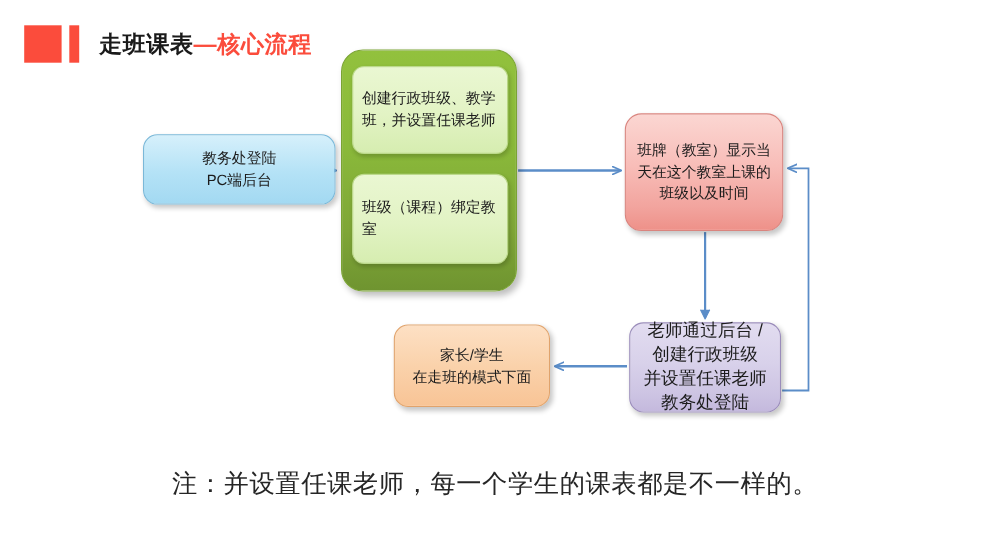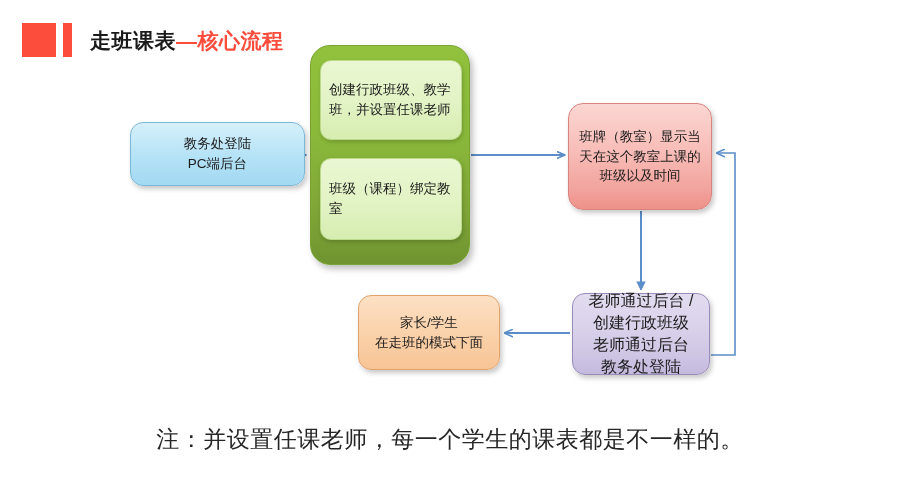--- a/index.html
+++ b/index.html
@@ -218,21 +218,21 @@
   </div>
 
   <div class="node" id="node-pink">
     <span class="lbl">班牌（教室）显示当天在这个教室上课的班级以及时间</span>
   </div>
 
   <div class="node" id="node-purple">
     <div class="lbl">
       <span>老师通过后台 /</span><br>
       <span>创建行政班级</span><br>
-      <span>老师通过后台</span><br>
+      <span>并设置任课老师</span><br>
       <span>教务处登陆</span>
     </div>
   </div>
 
   <div class="node" id="node-orange">
     <div class="lbl">
       <span>家长/学生</span><br>
       <span>在走班的模式下面</span>
     </div>
   </div>

